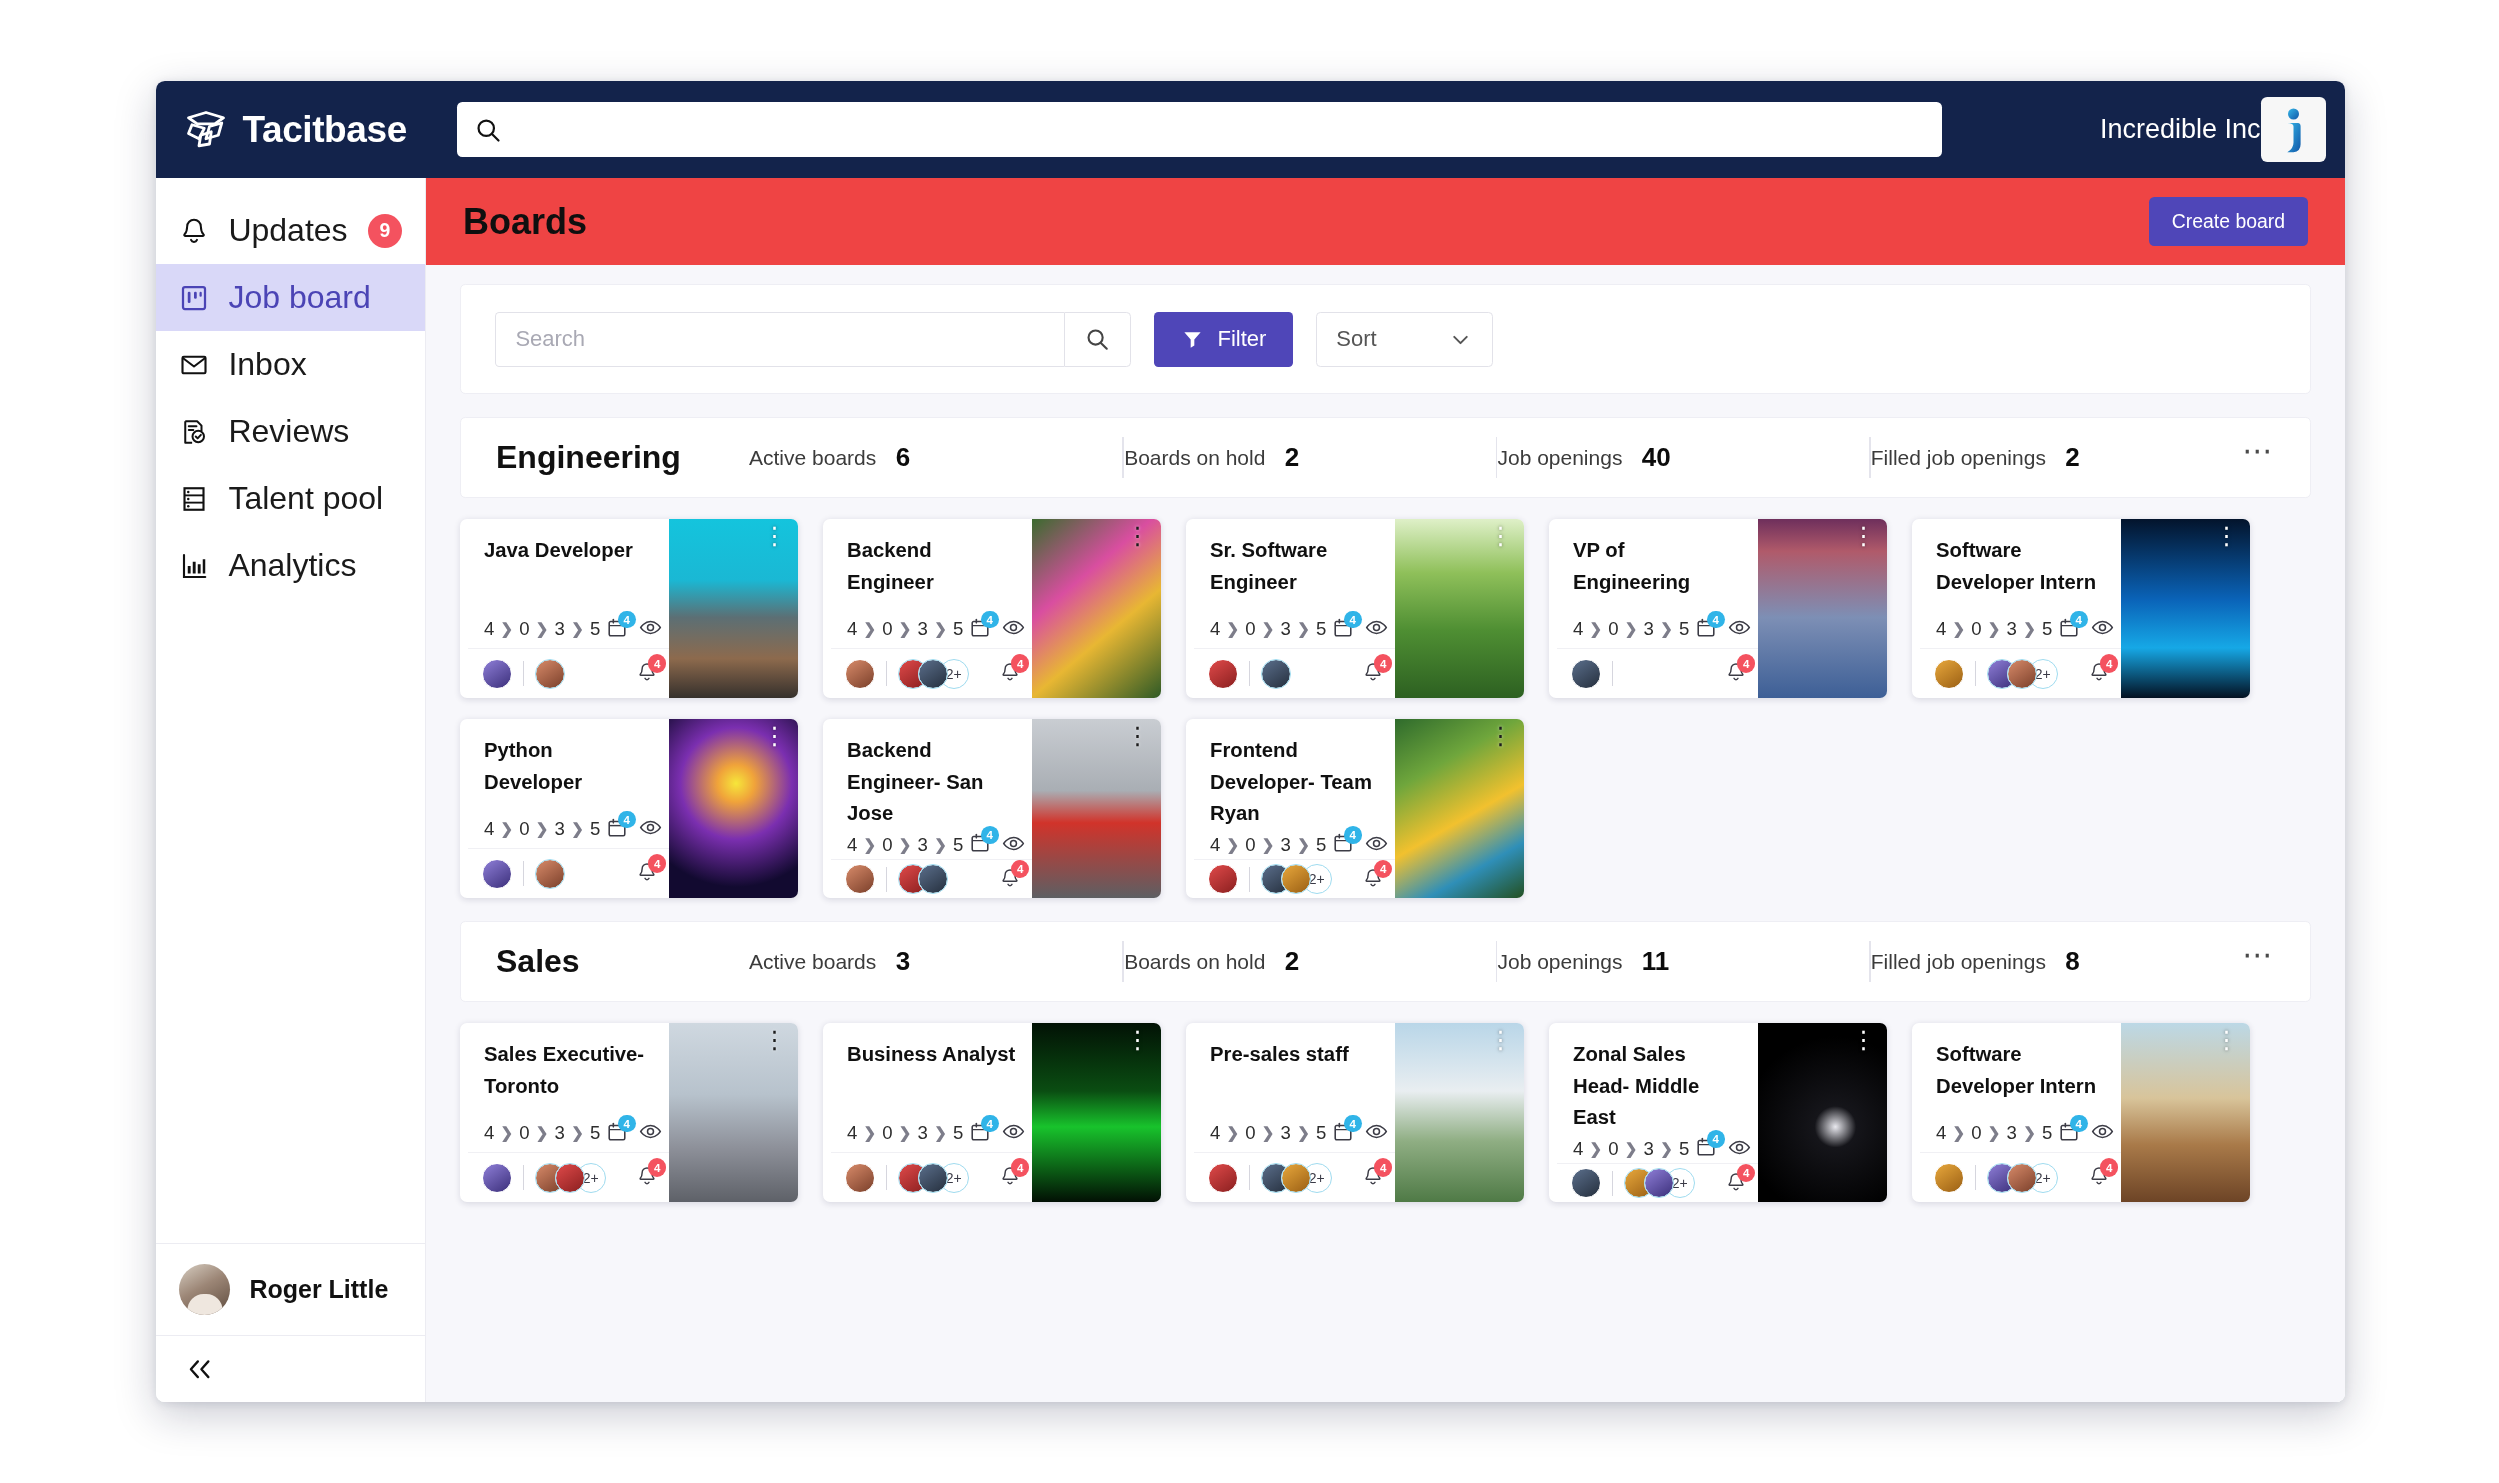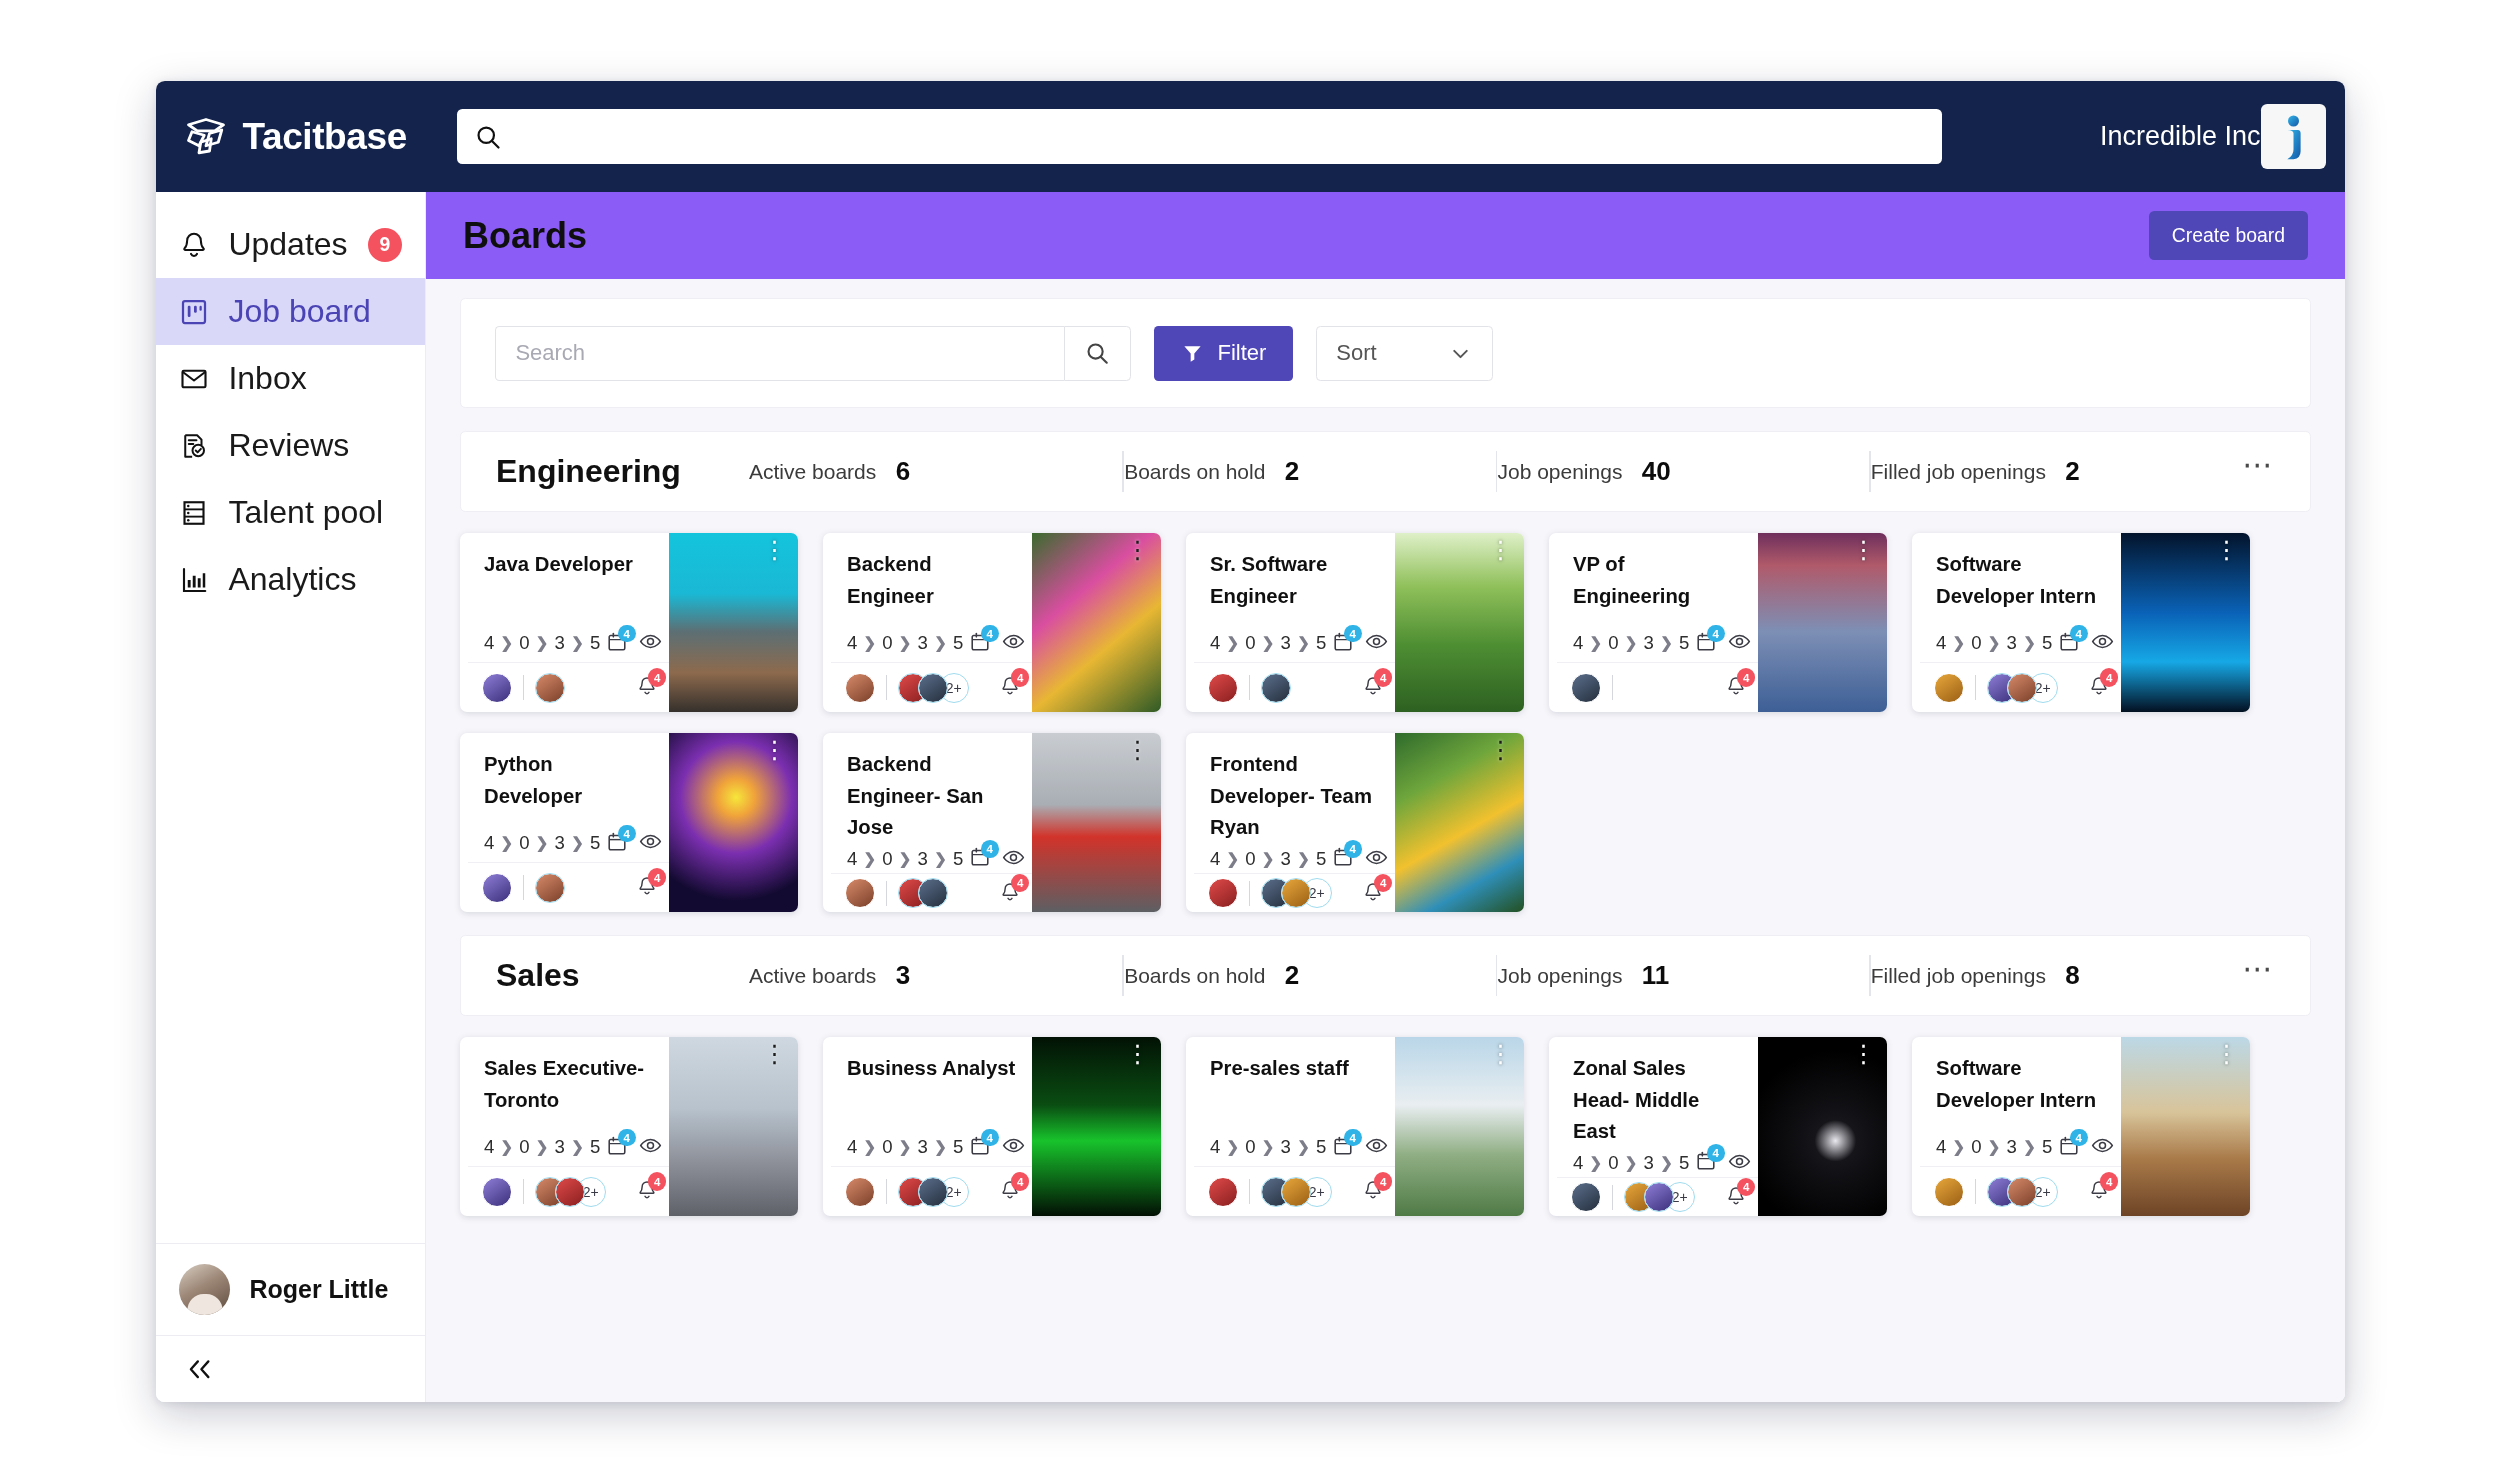--- a/index.html
+++ b/index.html
@@ -18,21 +18,21 @@
     border-radius: 8.8px;
     background: #ffffff;
     box-shadow: 0 12.4px 42px rgba(20,25,60,.22), 0 1.8px 8.8px rgba(20,25,60,.10);
     overflow: hidden;
     display: flex;
     flex-direction: column;
   }
 
   
   #topbar {
-    height: 111px;
+    height: 97px;
     background: #13234b;
     display: flex;
     align-items: center;
     flex: 0 0 auto;
     padding: 0 19.4px 0 26.5px;
   }
   .brand { display: flex; align-items: center; gap: 14px; width: 274px; flex: 0 0 auto; }
   .brand-logo { width: 46px; height: 42px; flex: 0 0 auto; }
   .brand-name { color: #fff; font-size: 37px; font-weight: 700; letter-spacing: -0.4px; }
 
@@ -98,21 +98,21 @@
   .user-name { font-size: 25px; font-weight: 600; color: #111; }
   #sidebar-collapse {
     height: 67px; display: flex; align-items: center; padding: 0 26.5px;
     border-top: 1.8px solid #ececf2; cursor: pointer;
   }
 
   
   #main { flex: 1 1 auto; display: flex; flex-direction: column; min-width: 0; background:#ffffff; }
   #page-header {
     height: 87px; flex: 0 0 auto; display: flex; align-items: center;
-    padding: 0 37px; background: #8b5cf6;
+    padding: 0 37px; background: #ef4444;
   }
   #page-title { font-size: 36px; font-weight: 700; color: #0f0f0f; }
   #create-board-btn {
     margin-left: auto; background: #4f46b8; color: #fff; border: 0;
     border-radius: 5.3px; font-size: 19.4px; padding: 13.3px 23px; cursor: pointer;
     font-family: "Liberation Sans", sans-serif;
   }
 
   #content-scroll {
     flex: 1 1 auto; background: #f7f7fb; padding: 19.4px 34px 0 34px;

